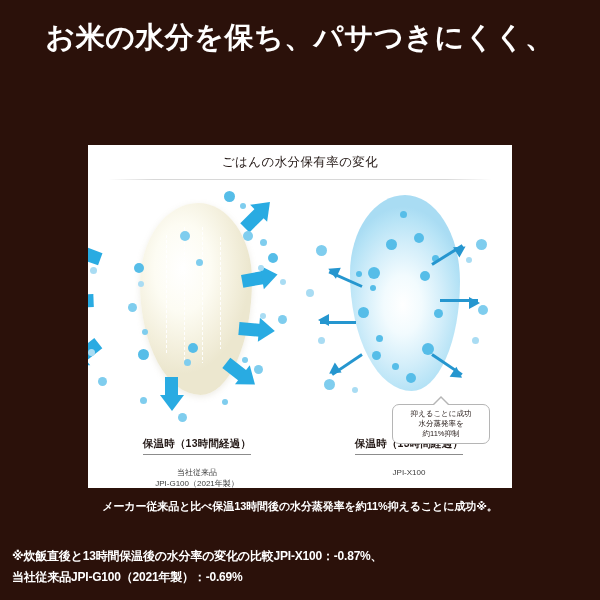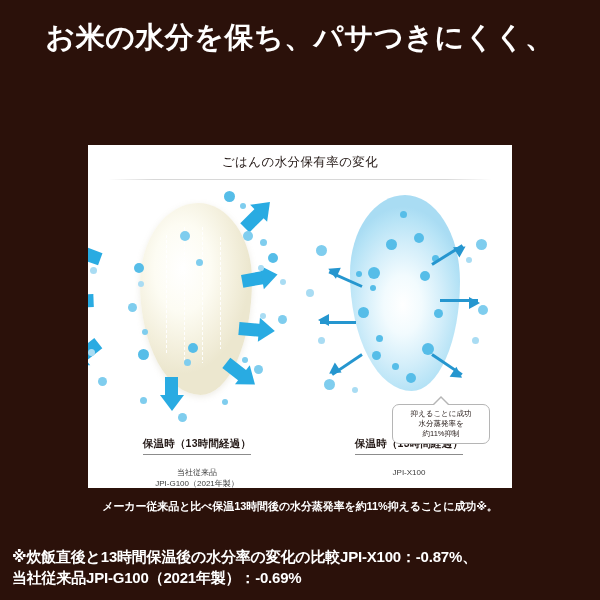--- a/index.html
+++ b/index.html
@@ -132,21 +132,21 @@
   .bottom .b-line{
     display:block;white-space:nowrap;
     font-size:11px;font-weight:700;line-height:24px;letter-spacing:-.1px;
   }
   .notes{
     position:absolute;left:12px;top:546px;width:588px;
     color:#ffffff;text-align:left;
   }
   .notes .n-line{
     display:block;white-space:nowrap;
-    font-size:15px;font-weight:700;line-height:21px;letter-spacing:-.2px;
+    font-size:12px;font-weight:700;line-height:21px;letter-spacing:-.2px;
   }
 </style>
 </head>
 <body>
 
 <div class="headline">
   <span class="hl-line">お米の水分を保ち、パサつきにくく、</span>
 </div>
 
 <div class="card">

